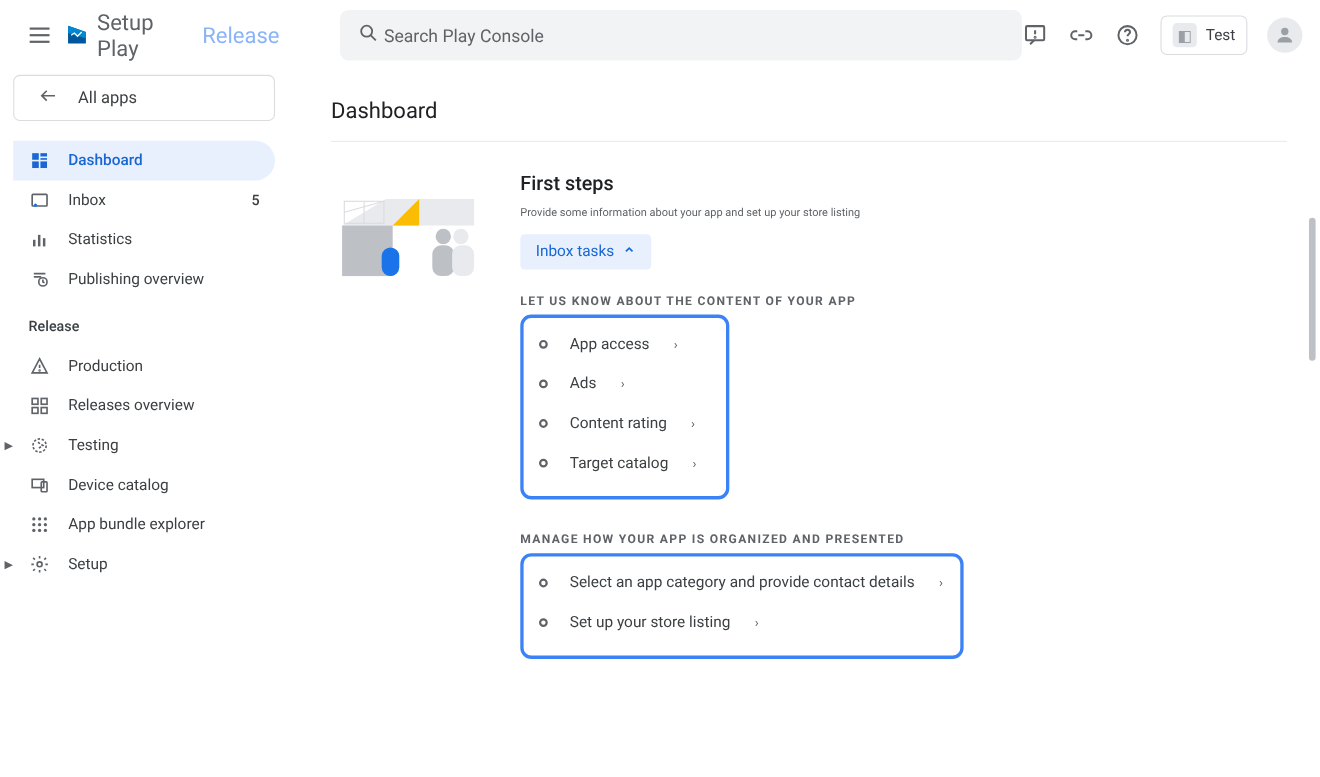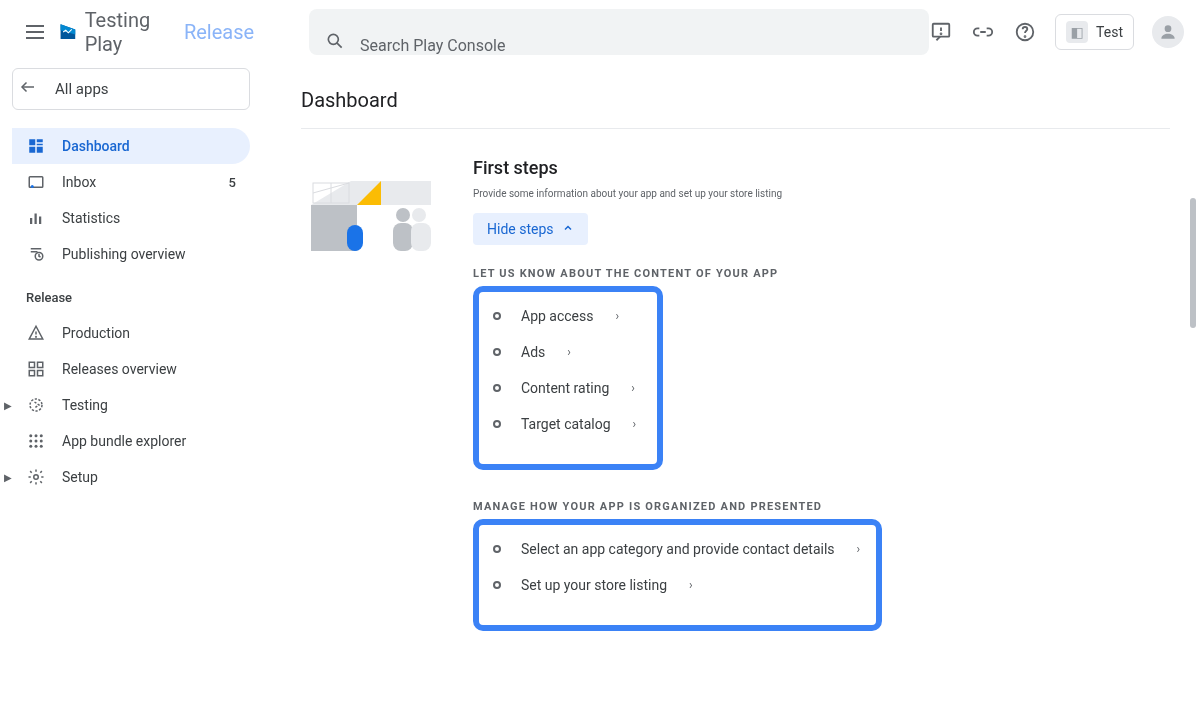--- a/index.html
+++ b/index.html
@@ -7,34 +7,34 @@
 
 .topbar { display: flex; align-items: center; height: 64px; padding: 0 16px; }
 .hamburger { width: 24px; height: 24px; margin: 0 12px 0 8px; cursor: pointer; display:flex; flex-direction:column; justify-content:center; gap:4px;}
 .hamburger span { display:block; height:2px; background:#5f6368; width:18px; margin:0 auto;}
 .logo-wrap { display: flex; align-items: center; gap: 6px; font-size: 20px; }
 .logo-mark { width: 24px; height: 24px; position: relative; }
 .logo-mark svg { width:100%; height:100%; }
 .logo-text1 { color:#5f6368; font-weight:400; }
 .logo-text2 { color:#8ab4f8; font-weight:400; }
 
-.search { flex:0 0 620px; margin-left:55px; height:46px; background:#f1f3f4; border-radius:8px; display:flex; align-items:flex-end; padding:0 16px; gap:15px;}
+.search { flex:0 0 620px; margin-left:55px; height:46px; background:#f1f3f4; border-radius:8px; display:flex; align-items:center; padding:0 16px; gap:4px;}
 .search input { border:none; background:transparent; outline:none; font-size:16px; color:#5f6368; width:100%; }
 .search input::placeholder { color:#5f6368; }
 .search-icon { color:#5f6368; }
 
 .topbar-right { margin-left:auto; display:flex; align-items:center; gap:18px; }
 .icon-btn { width:24px; height:24px; color:#5f6368; cursor:pointer; display:flex; align-items:center; justify-content:center; }
 .test-btn { border:1px solid #dadce0; border-radius:6px; padding:6px 10px; display:flex; align-items:center; gap:8px; font-size:14px; color:#3c4043; cursor:pointer;}
 .test-btn .app-icon { width:22px; height:22px; background:#e8eaed; border-radius:4px; display:flex; align-items:center; justify-content:center; color:#9aa0a6; font-size:14px;}
 .avatar { width:32px; height:32px; border-radius:50%; background:#e8eaed; display:flex; align-items:center; justify-content:center; color:#9aa0a6;}
 
 .layout { display:flex; height: calc(100% - 64px); }
 .sidebar { width: 260px; padding: 4px 10px 0 12px; }
-.all-apps { border:1px solid #dadce0; border-radius:6px; height:42px; display:flex; align-items:center; gap:18px; padding:0 6px; font-size:15px; color:#3c4043; cursor:pointer; margin-bottom:18px;}
+.all-apps { border:1px solid #dadce0; border-radius:6px; height:42px; display:flex; align-items:center; gap:18px; padding:0 22px; font-size:15px; color:#3c4043; cursor:pointer; margin-bottom:18px;}
 .nav-item { display:flex; align-items:center; gap:16px; height:36px; padding:0 14px; font-size:14px; color:#3c4043; cursor:pointer; border-radius: 0 18px 18px 0; position:relative;}
 .nav-item.active { background:#e8f0fe; color:#1967d2; font-weight:500; }
 .nav-item .nav-icon { width:20px; height:20px; display:flex; align-items:center; justify-content:center; color:#5f6368;}
 .nav-item.active .nav-icon { color:#1967d2; }
 .nav-item .badge { margin-left:auto; font-size:13px; color:#3c4043; font-weight:500;}
 .nav-item .expand { position:absolute; left:-8px; color:#5f6368; font-size:10px;}
 .section-label { font-size:13px; color:#3c4043; font-weight:500; padding:18px 14px 10px; }
 
 .main { flex:1; padding: 0 0 0 40px; border-left:1px solid transparent;}
 .page-title { font-size:20px; color:#202124; padding: 24px 0 16px; }
@@ -44,21 +44,21 @@
 .columns { display:flex; gap:32px;margin-top:28px; }
 .illustration { width:140px; height:100px; position:relative; flex-shrink:0; margin-top:6px;}
 .illustration svg { width:100%; height:100%; }
 
 .content { flex:1; }
 .content h3 { font-size:18px; font-weight:500; margin-bottom:10px; }
 .content .desc { font-size:10px; color:#5f6368; margin-bottom:14px; }
 .hide-tasks { display:inline-flex; align-items:center; gap:8px; background:#e8f0fe; color:#1967d2; font-size:14px; padding:8px 14px; border-radius:4px; cursor:pointer; margin-bottom:22px;}
 
 .group-label { font-size:11px; letter-spacing:1.2px; font-weight:700; color:#5f6368; margin-bottom:6px; }
-.task-group { border:6px solid #3b82f6; border-radius:10px; padding:6px 10px 22px 4px; display:inline-block; margin-bottom:30px;}
+.task-group { border:3px solid #3b82f6; border-radius:10px; padding:6px 10px 12px 4px; display:inline-block; margin-bottom:30px;}
 .task-item { display:flex; align-items:center; gap:20px; padding:10px 6px; font-size:14px; color:#3c4043; cursor:pointer; }
 .task-item .circle { width:8px; height:8px; border:2px solid #5f6368; border-radius:50%; flex-shrink:0; margin-left:4px;}
 .task-item .chev { color:#5f6368; font-size:12px; margin-left:2px;}
 
 .scroll-indicator { position:absolute; right:4px; top:198px; width:6px; height:130px; background:#bdc1c6; border-radius:3px;}
 </style>
 </head>
 <body>
 
 <div class="topbar">
@@ -68,21 +68,21 @@
       <span></span>
     </div>
   <div class="logo-wrap">
     <div class="logo-mark">
       <svg viewBox="0 0 24 24">
           <path fill="#01579B" d="M3 3 L20 9 L20 20 L3 20 Z"></path>
           <path fill="#0288d1" d="M3 3 L20 9 L20 15 L3 10 Z"></path>
           <path stroke="#fff" stroke-width="1.2" fill="none" d="M6 12 L9 10 L12 13 L16 9"></path>
         </svg>
     </div>
-    <span class="logo-text1">Testing Play</span>
+    <span class="logo-text1">Setup Play</span>
     <span class="logo-text2">Release</span>
   </div>
   <div class="search">
     <span class="search-icon"><svg width="20" height="20" viewBox="0 0 24 24" fill="none" stroke="currentColor" stroke-width="2">
           <circle cx="10" cy="10" r="6"></circle>
           <line x1="20" y1="20" x2="14.5" y2="14.5"></line>
         </svg></span>
     <input placeholder="Search Play Console" style="">
   </div>
   <div class="topbar-right">
@@ -198,20 +198,29 @@
     </div>
     <div class="nav-item">
       <span class="expand">▶</span>
       <span class="nav-icon">
           <svg width="18" height="18" viewBox="0 0 24 24" fill="none" stroke="currentColor" stroke-width="2" stroke-dasharray="3 2">
             <circle cx="12" cy="12" r="8"></circle>
             <polyline points="10 8 16 12 10 16" fill="none"></polyline>
           </svg>
         </span>
       <span>Testing</span>
+    </div>
+    <div class="nav-item">
+      <span class="nav-icon">
+          <svg width="18" height="18" viewBox="0 0 24 24" fill="none" stroke="currentColor" stroke-width="2">
+            <rect x="3" y="5" width="14" height="10"></rect>
+            <rect x="14" y="8" width="7" height="12" rx="1"></rect>
+          </svg>
+        </span>
+      <span>Device catalog</span>
     </div>
     <div class="nav-item">
       <span class="nav-icon">
           <svg width="18" height="18" viewBox="0 0 24 24" fill="currentColor">
             <circle cx="5" cy="5" r="2"></circle>
             <circle cx="12" cy="5" r="2"></circle>
             <circle cx="19" cy="5" r="2"></circle>
             <circle cx="5" cy="12" r="2"></circle>
             <circle cx="12" cy="12" r="2"></circle>
             <circle cx="19" cy="12" r="2"></circle>
@@ -251,21 +260,21 @@
           <rect x="110" y="60" width="20" height="28" rx="8" fill="#e8eaed"></rect>
           <rect x="12" y="20" width="36" height="20" fill="none" stroke="#dadce0" stroke-width="1"></rect>
           <line x1="12" y1="30" x2="48" y2="20" stroke="#dadce0"></line>
           <line x1="30" y1="20" x2="30" y2="40" stroke="#dadce0"></line>
         </svg>
       </div>
       <div class="content">
         <h3>First steps</h3>
         <div class="desc">Provide some information about your app and set up your store listing</div>
         <div class="hide-tasks">
-          <span>Hide steps</span>
+          <span>Inbox tasks</span>
           <span><svg width="12" height="12" viewBox="0 0 24 24" fill="none" stroke="#1967d2" stroke-width="3">
                 <polyline points="6 15 12 9 18 15"></polyline>
               </svg></span>
         </div>
 
         <div class="group-label">LET US KNOW ABOUT THE CONTENT OF YOUR APP</div>
         <div class="task-group" style="min-width:190px;">
           <div class="task-item">
               <span class="circle"></span>
               <span>App access</span>

